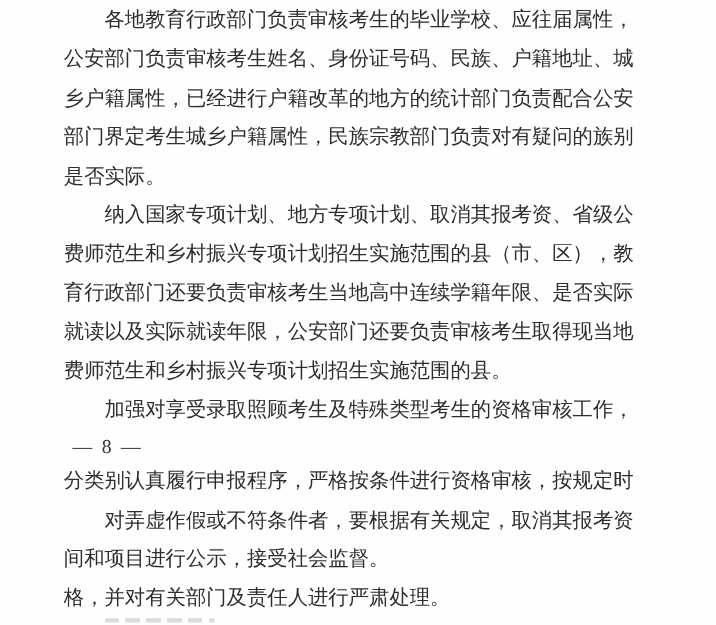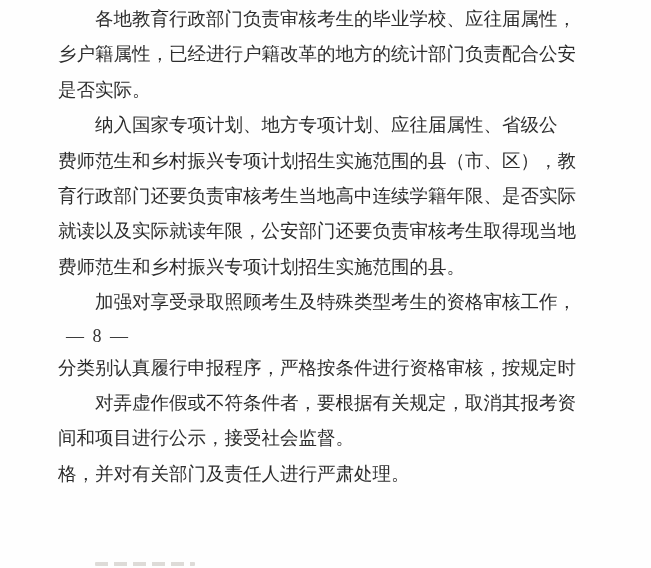--- a/index.html
+++ b/index.html
@@ -58,24 +58,26 @@
     border-radius: 1px;
   }
 </style>
 </head>
 <body>
 
 <div class="doc-page">
   <div class="doc-text">
 
     <div class="line indent">各地教育行政部门负责审核考生的毕业学校、应往届属性，</div>
+    <div class="line">公安部门负责审核考生姓名、身份证号码、民族、户籍地址、城</div>
     <div class="line">乡户籍属性，已经进行户籍改革的地方的统计部门负责配合公安</div>
+    <div class="line">部门界定考生城乡户籍属性，民族宗教部门负责对有疑问的族别</div>
     <div class="line">是否实际。</div>
 
-    <div class="line indent">纳入国家专项计划、地方专项计划、应往届属性、省级公</div>
+    <div class="line indent">纳入国家专项计划、地方专项计划、取消其报考资、省级公</div>
     <div class="line">费师范生和乡村振兴专项计划招生实施范围的县（市、区），教</div>
     <div class="line">育行政部门还要负责审核考生当地高中连续学籍年限、是否实际</div>
     <div class="line">就读以及实际就读年限，公安部门还要负责审核考生取得现当地</div>
     <div class="line">费师范生和乡村振兴专项计划招生实施范围的县。</div>
 
     <div class="line indent">加强对享受录取照顾考生及特殊类型考生的资格审核工作，</div>
 
     <div class="line footer-line">— 8 —</div>
 
     <div class="line">分类别认真履行申报程序，严格按条件进行资格审核，按规定时</div>

